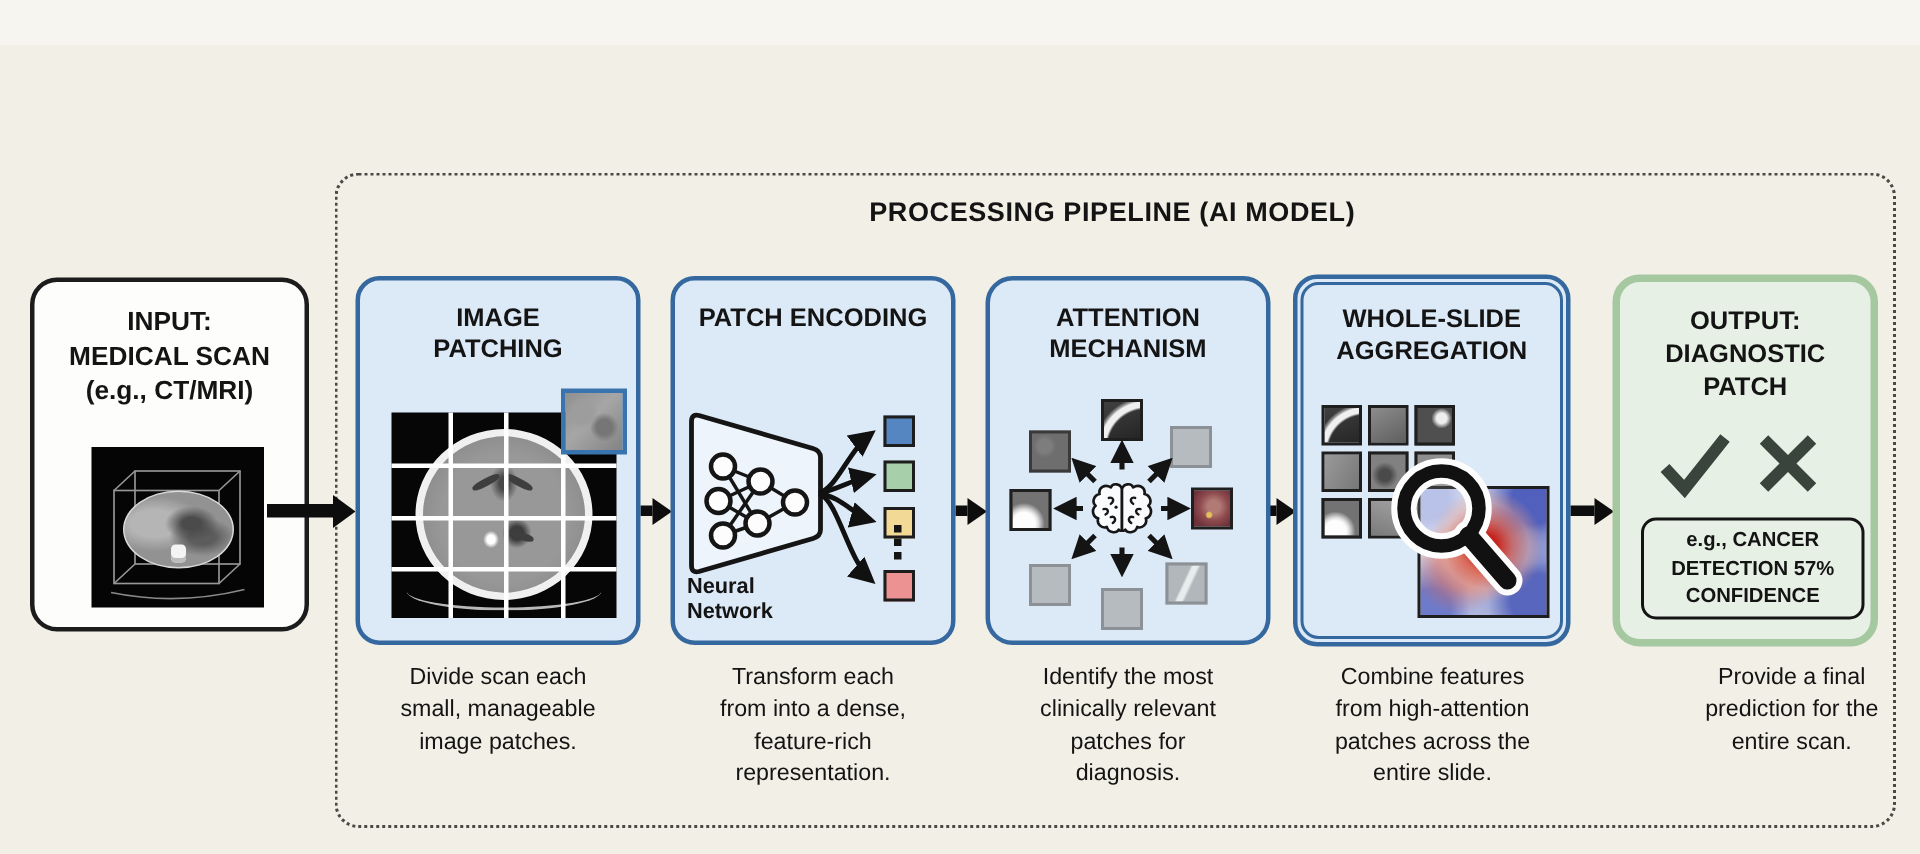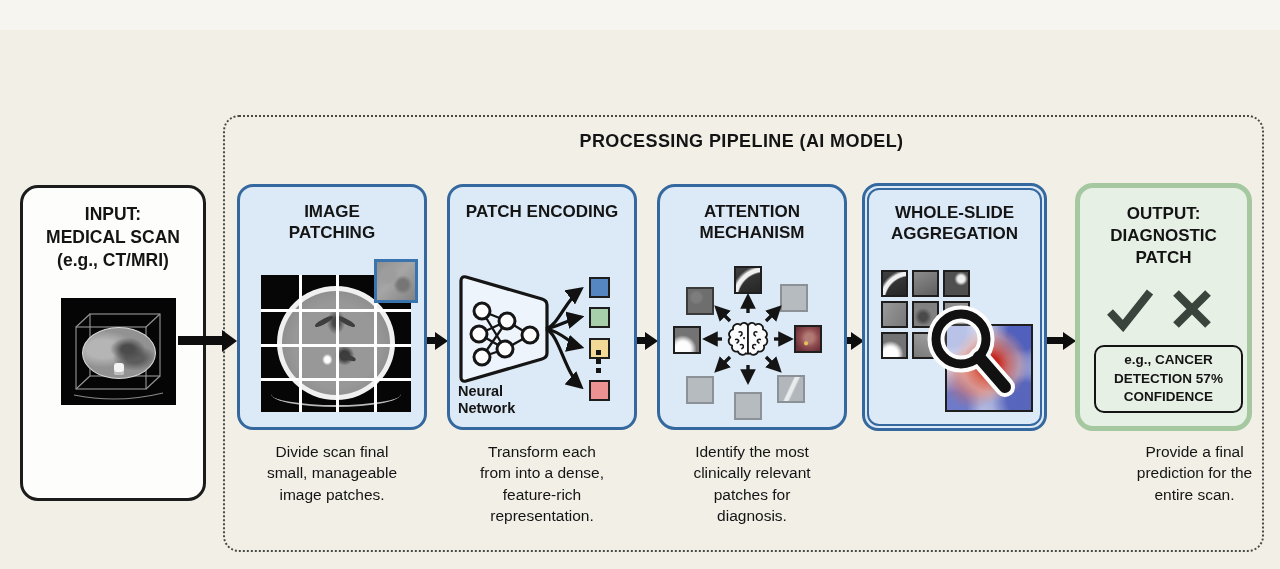--- a/index.html
+++ b/index.html
@@ -97,21 +97,21 @@
   svg{display:block;}
 </style>
 </head>
 <body>
 
 <div class="canvas">
 
   <div class="pipeline"></div>
   <div class="pipeline-title">PROCESSING PIPELINE (AI MODEL)</div>
 
-  <div class="box box-white" style="left:20px;width:186px;height:316px;top:185px;">
+  <div class="box box-white" style="left:20px;width:186px;height:236px;top:185px;">
     <div class="box-title" style="font-size:17.5px;line-height:1.32;">
       <div>INPUT:</div>
       <div>MEDICAL SCAN</div>
       <div>(e.g., CT/MRI)</div>
     </div>
     <div class="input-scan">
       <svg width="115" height="107" viewBox="0 0 115 107" style="position:absolute;left:0;top:0;">
         <g stroke="#c9c9c9" stroke-width="1.1" fill="none" opacity="0.75">
           <rect x="15" y="29" width="70" height="62"></rect>
           <rect x="29" y="16" width="70" height="62"></rect>
@@ -274,18 +274,19 @@
       <path d="M6 26 L19 40 L46 6" fill="none" stroke="#39443c" stroke-width="8"></path>
     </svg>
     <svg width="44" height="44" viewBox="0 0 44 44" style="position:absolute;left:90px;top:99px;">
       <path d="M6 6 L38 38 M38 6 L6 38" fill="none" stroke="#39443c" stroke-width="8"></path>
     </svg>
     <div class="result-box">
       <div class="result-label">e.g., CANCER DETECTION 57% CONFIDENCE</div>
     </div>
   </div>
 
-  <div class="caption" style="left:257px;width:150px;">Divide scan final small, manageable image patches.</div>
+  <div class="caption" style="left:257px;width:150px;">Divide scan each small, manageable image patches.</div>
   <div class="caption" style="left:472px;width:140px;">Transform each from into a dense, feature-rich representation.</div>
   <div class="caption" style="left:686px;width:132px;">Identify the most clinically relevant patches for diagnosis.</div>
+  <div class="caption" style="left:880px;width:150px;">Combine features from high-attention patches across the entire slide.</div>
   <div class="caption" style="left:1127px;width:135px;">Provide a final prediction for the entire scan.</div>
 
 </div>
 
 </body></html>

